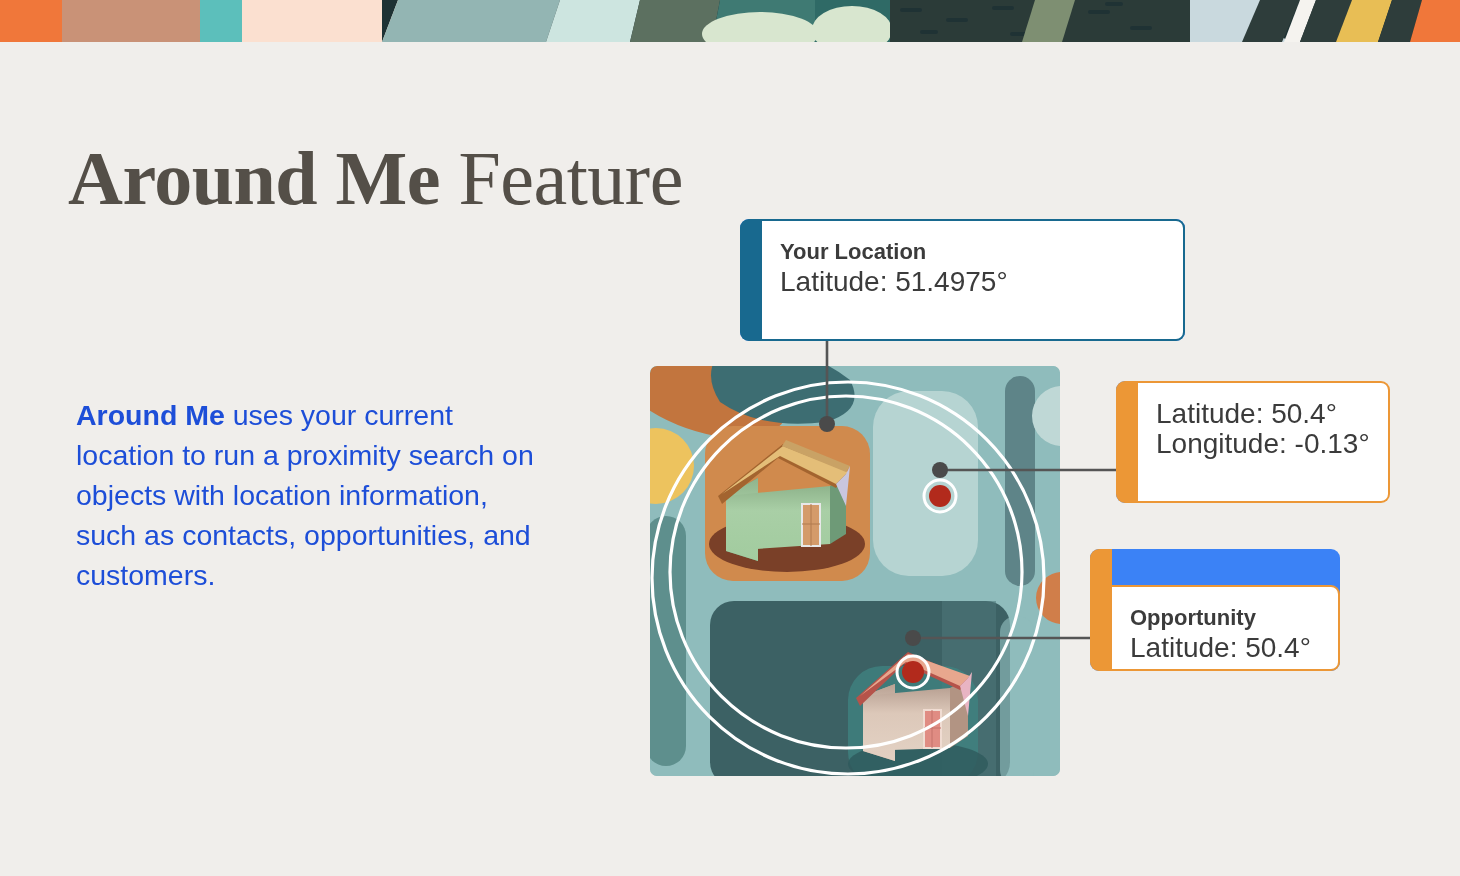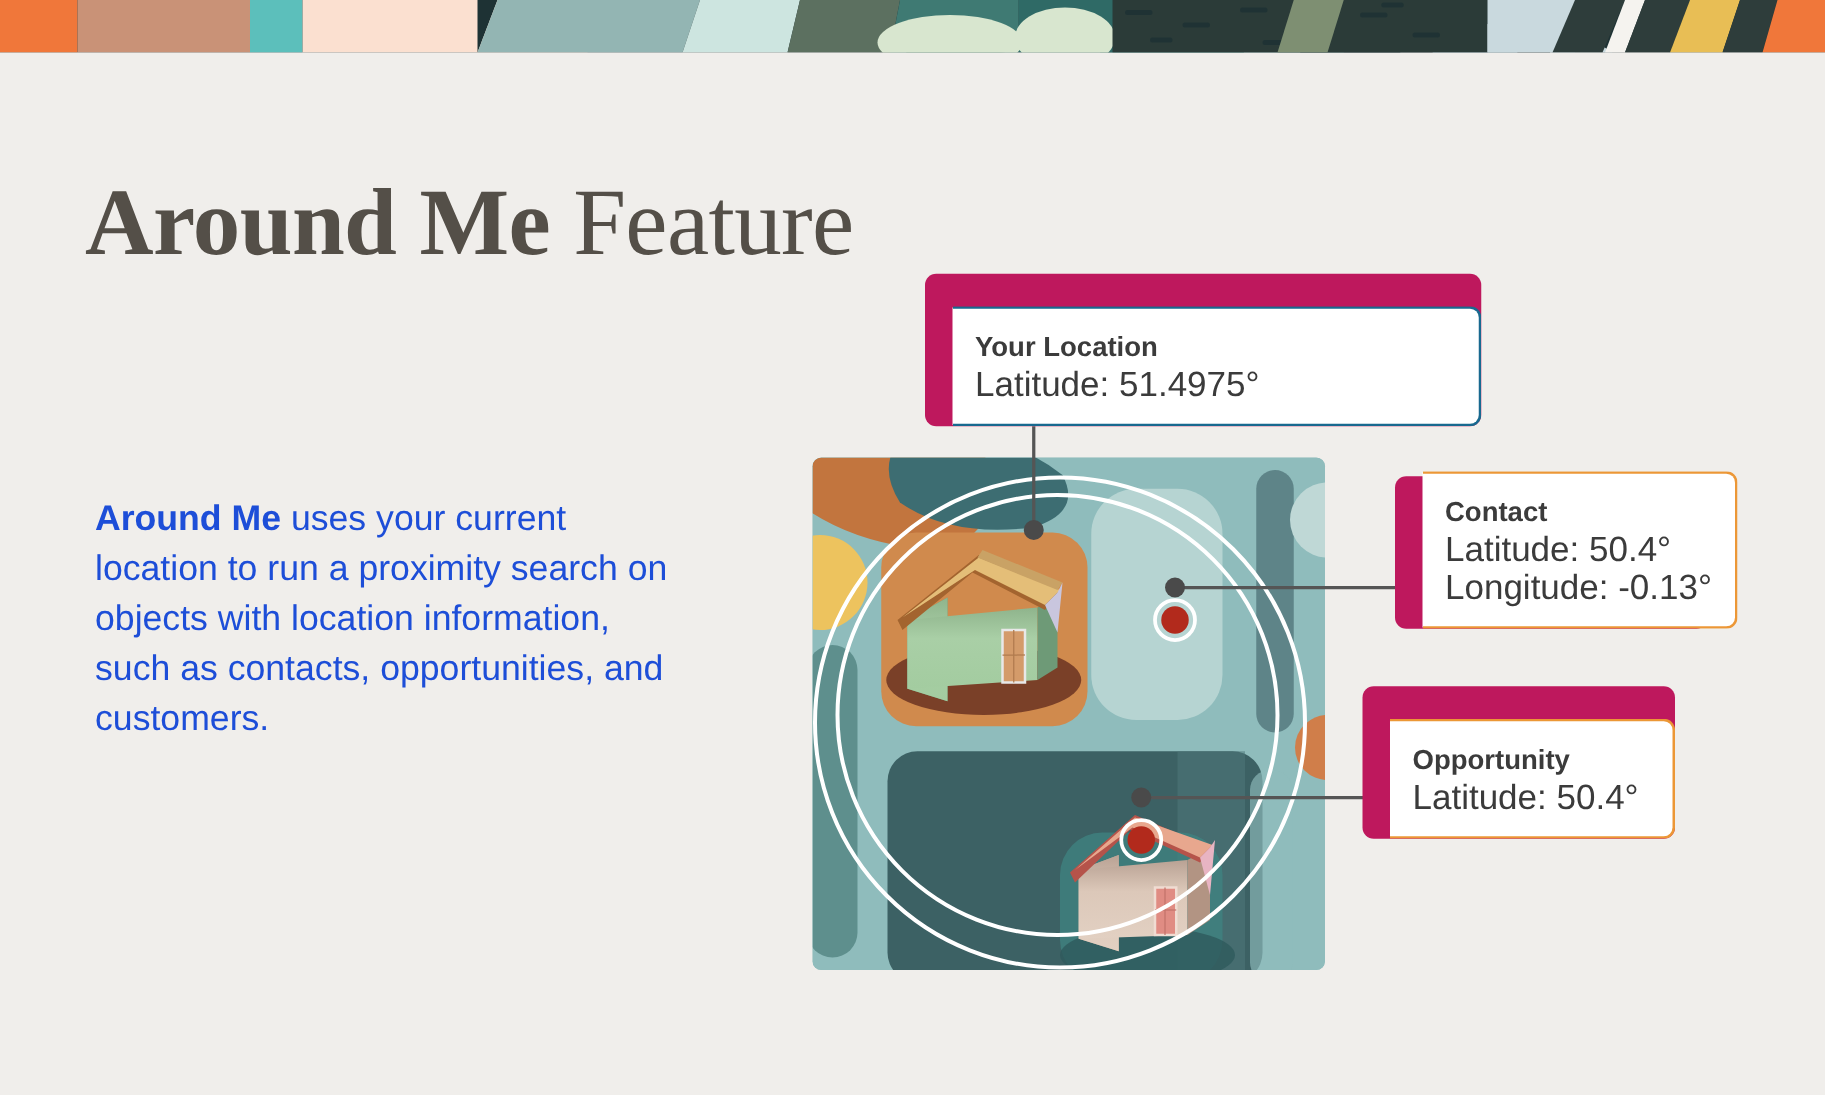--- a/index.html
+++ b/index.html
@@ -63,24 +63,23 @@
     border-radius: 7px;
     overflow: hidden;
     background: #8FBCBC;
   }
   #map-svg { display: block; width: 410px; height: 410px; }
 
   
   .callout {
     position: absolute;
     display: flex;
-    background: #be185d;
+    background: #3b82f6;
     border-radius: 9px;
     box-sizing: border-box;
-    align-items: flex-end;
   }
   .callout .accent {
     width: 22px;
     flex: 0 0 22px;
     border-radius: 9px 0 0 9px;
   }
   .callout .cbody {
     flex: 1 1 auto;
     background: #FFFFFF;
     border-style: solid;
@@ -109,21 +108,21 @@
   #card-your-location .cbody  { border-color: #18698F; }
 
   
   #card-contact { left: 1116px; top: 381px; width: 250px; height: 122px; }
   #card-contact .accent { background: #EC9736; }
   #card-contact .cbody  { border-color: #EC9736; }
 
   
   #card-opportunity { left: 1090px; top: 549px; width: 250px; height: 122px; }
   #card-opportunity .accent { background: #EC9736; }
-  #card-opportunity .cbody  { border-color: #EC9736; }
+  #card-opportunity .cbody  { border-color: #EC9736; margin-top: 36px; }
 
   
   #connectors {
     position: absolute;
     left: 0; top: 0;
     width: 1460px; height: 876px;
     pointer-events: none;
   }
 </style>
 </head>
@@ -289,21 +288,20 @@
   <div class="accent"></div>
   <div class="cbody">
     <div class="ctitle">Your Location</div>
     <div class="cline">Latitude: 51.4975°</div>
   </div>
 </div>
 
 <div class="callout" id="card-contact">
   <div class="accent"></div>
   <div class="cbody">
-    <div class="ctitle">Contact</div>
     <div class="cline">Latitude: 50.4°</div>
     <div class="cline">Longitude: -0.13°</div>
   </div>
 </div>
 
 <div class="callout" id="card-opportunity">
   <div class="accent"></div>
   <div class="cbody">
     <div class="ctitle">Opportunity</div>
     <div class="cline">Latitude: 50.4°</div>

